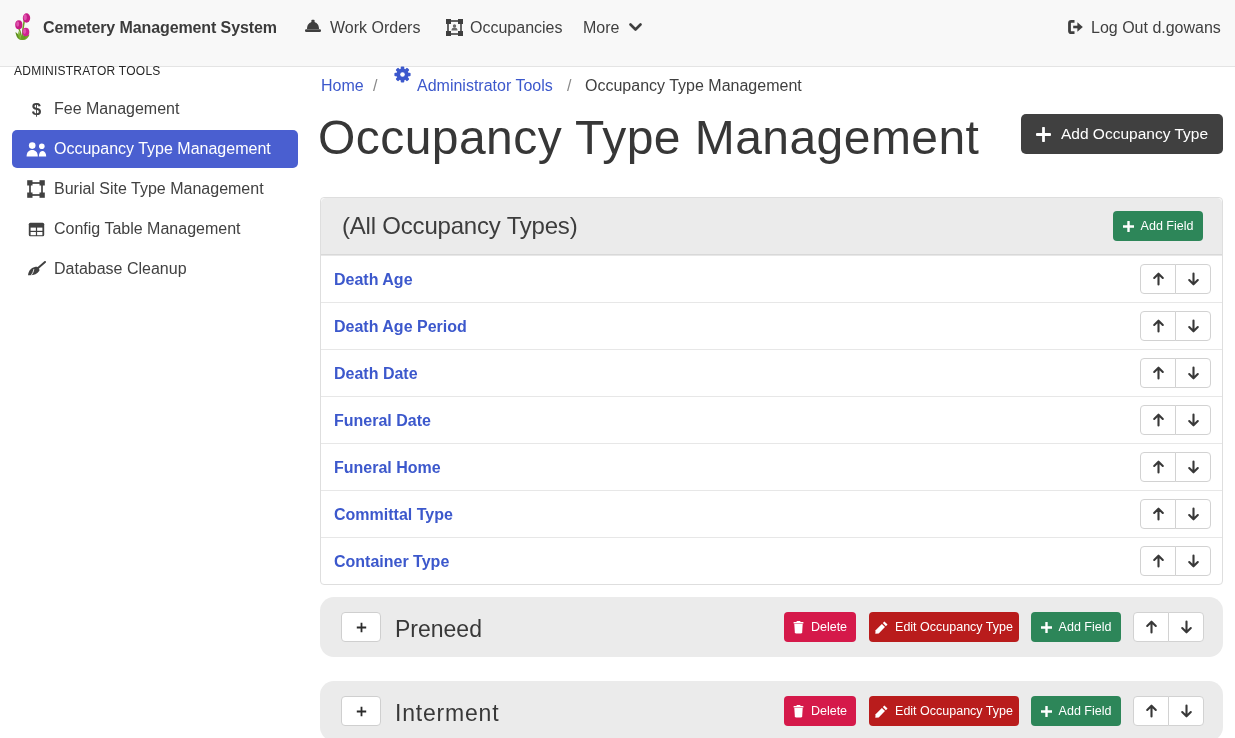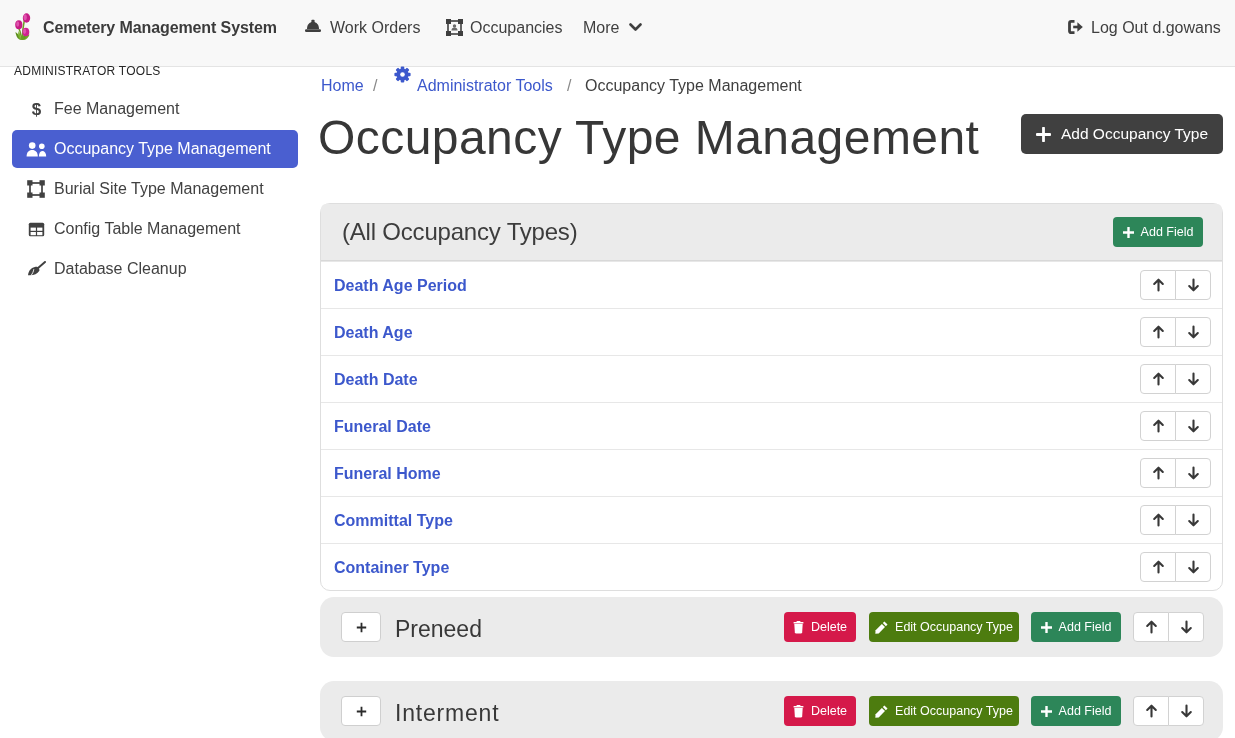--- a/index.html
+++ b/index.html
@@ -34,22 +34,22 @@
 
 #h1 { position:absolute; left:318px; top:112px; font-size:48px;
   line-height:52px; letter-spacing:0.45px; color:#373737; font-weight:500; white-space:nowrap; }
 .btn { display:flex; align-items:center; justify-content:center;
   color:#fff; white-space:nowrap; }
 #addocc { position:absolute; left:1021px; top:114px; width:202px; height:40px;
   background:#404040; border-radius:5px; font-size:15.5px; }
 #addocc svg { margin-right:10px; }
 
 
-#card { position:absolute; left:320px; top:203px; width:903px; height:388px;
-  background:#fff; border:1px solid #dedede; border-radius:10px; }
+#card { position:absolute; left:320px; top:197px; width:903px; height:388px;
+  background:#fff; border:1px solid #dedede; border-radius:4px; }
 #cardhead { height:57px; background:#ebebeb; border-bottom:1px solid #d8d8d8;
   border-radius:5px 5px 0 0; display:flex; align-items:center;
   padding:0 19px 0 21px; }
 #cardhead .title { font-size:24px; letter-spacing:-0.2px; color:#3d3d3d; }
 .btn-sm { height:29.5px; border-radius:4px; background:#2d8659; font-size:12.5px; }
 .btn-sm svg { margin-right:7px; }
 #addfield-h { margin-left:auto; width:90px; }
 .row { height:47px; display:flex; align-items:center;
   padding:0 11px 0 13px; border-top:1px solid #e7e7e7; }
 .row:first-of-type { border-top:none; }
@@ -65,21 +65,21 @@
   background:#ebebeb; border-radius:14px; display:flex; align-items:center;
   padding:0 19px 0 21px; }
 .plusbtn { width:40px; height:30px; background:#fff; border:1px solid #cfcfcf;
   border-radius:4px; display:flex; align-items:center; justify-content:center; }
 .bartitle { margin-left:14px; font-size:23px; color:#383838; position:relative; top:2px; }
 .bargrp { margin-left:auto; display:flex; align-items:center; }
 .btn-del { width:72px; background:#d5194a; }
 .btn-edit { width:150px; margin-left:13px; }
 .btn-af { width:90px; margin-left:12px; }
 .bargrp .arrgrp { margin-left:12px; }
-.teal { background:#4d7c0f; }
+.teal { background:#b91c1c; }
 </style>
 </head>
 <body>
 
 <div id="nav">
   <svg class="abs" style="left:14px; top:11px;" width="17" height="30" viewBox="0 0 17 30">
     <path d="M8 29 C7 23 5 17 3.5 14" stroke="#6a9f23" stroke-width="1.5" fill="none"></path>
     <path d="M8.5 29 C8.5 22 9.2 14 10.5 8" stroke="#6a9f23" stroke-width="1.5" fill="none"></path>
     <path d="M9 29 C9.5 25 10.5 23 11.5 21.5" stroke="#6a9f23" stroke-width="1.3" fill="none"></path>
     <path d="M7.5 29 C4.5 29 2 26 1.5 21 C4.5 23.5 6.5 25.5 7.5 29 Z" fill="#5d8f1e"></path>
@@ -213,36 +213,36 @@
   <div id="cardhead">
     <span class="title">(All Occupancy Types)</span>
     <div id="addfield-h" class="btn btn-sm">
       <svg width="11" height="11" viewBox="0 0 11 11">
         <path d="M5.5 0.5 V10.5 M0.5 5.5 H10.5" stroke="#fff" stroke-width="2.4" stroke-linecap="round"></path>
       </svg>
       Add Field
     </div>
   </div>
   <div class="row">
+      <a>Death Age</a>
+    <span class="arrgrp">
+        <span class="abtn up">
+          <svg width="13" height="14" viewBox="0 0 13 14">
+            <path d="M6.5 12.5 V2 M2.2 6 L6.5 1.7 L10.8 6" stroke="#383838" stroke-width="2.1" fill="none" stroke-linecap="round" stroke-linejoin="round"></path>
+          </svg>
+        </span>
+        <span class="abtn dn">
+          <svg width="13" height="14" viewBox="0 0 13 14">
+            <path d="M6.5 1.5 V12 M2.2 8 L6.5 12.3 L10.8 8" stroke="#383838" stroke-width="2.1" fill="none" stroke-linecap="round" stroke-linejoin="round"></path>
+          </svg>
+        </span>
+      </span>
+  </div>
+  <div class="row">
       <a>Death Age Period</a>
-    <span class="arrgrp">
-        <span class="abtn up">
-          <svg width="13" height="14" viewBox="0 0 13 14">
-            <path d="M6.5 12.5 V2 M2.2 6 L6.5 1.7 L10.8 6" stroke="#383838" stroke-width="2.1" fill="none" stroke-linecap="round" stroke-linejoin="round"></path>
-          </svg>
-        </span>
-        <span class="abtn dn">
-          <svg width="13" height="14" viewBox="0 0 13 14">
-            <path d="M6.5 1.5 V12 M2.2 8 L6.5 12.3 L10.8 8" stroke="#383838" stroke-width="2.1" fill="none" stroke-linecap="round" stroke-linejoin="round"></path>
-          </svg>
-        </span>
-      </span>
-  </div>
-  <div class="row">
-      <a>Death Age</a>
     <span class="arrgrp">
         <span class="abtn up">
           <svg width="13" height="14" viewBox="0 0 13 14">
             <path d="M6.5 12.5 V2 M2.2 6 L6.5 1.7 L10.8 6" stroke="#383838" stroke-width="2.1" fill="none" stroke-linecap="round" stroke-linejoin="round"></path>
           </svg>
         </span>
         <span class="abtn dn">
           <svg width="13" height="14" viewBox="0 0 13 14">
             <path d="M6.5 1.5 V12 M2.2 8 L6.5 12.3 L10.8 8" stroke="#383838" stroke-width="2.1" fill="none" stroke-linecap="round" stroke-linejoin="round"></path>
           </svg>

